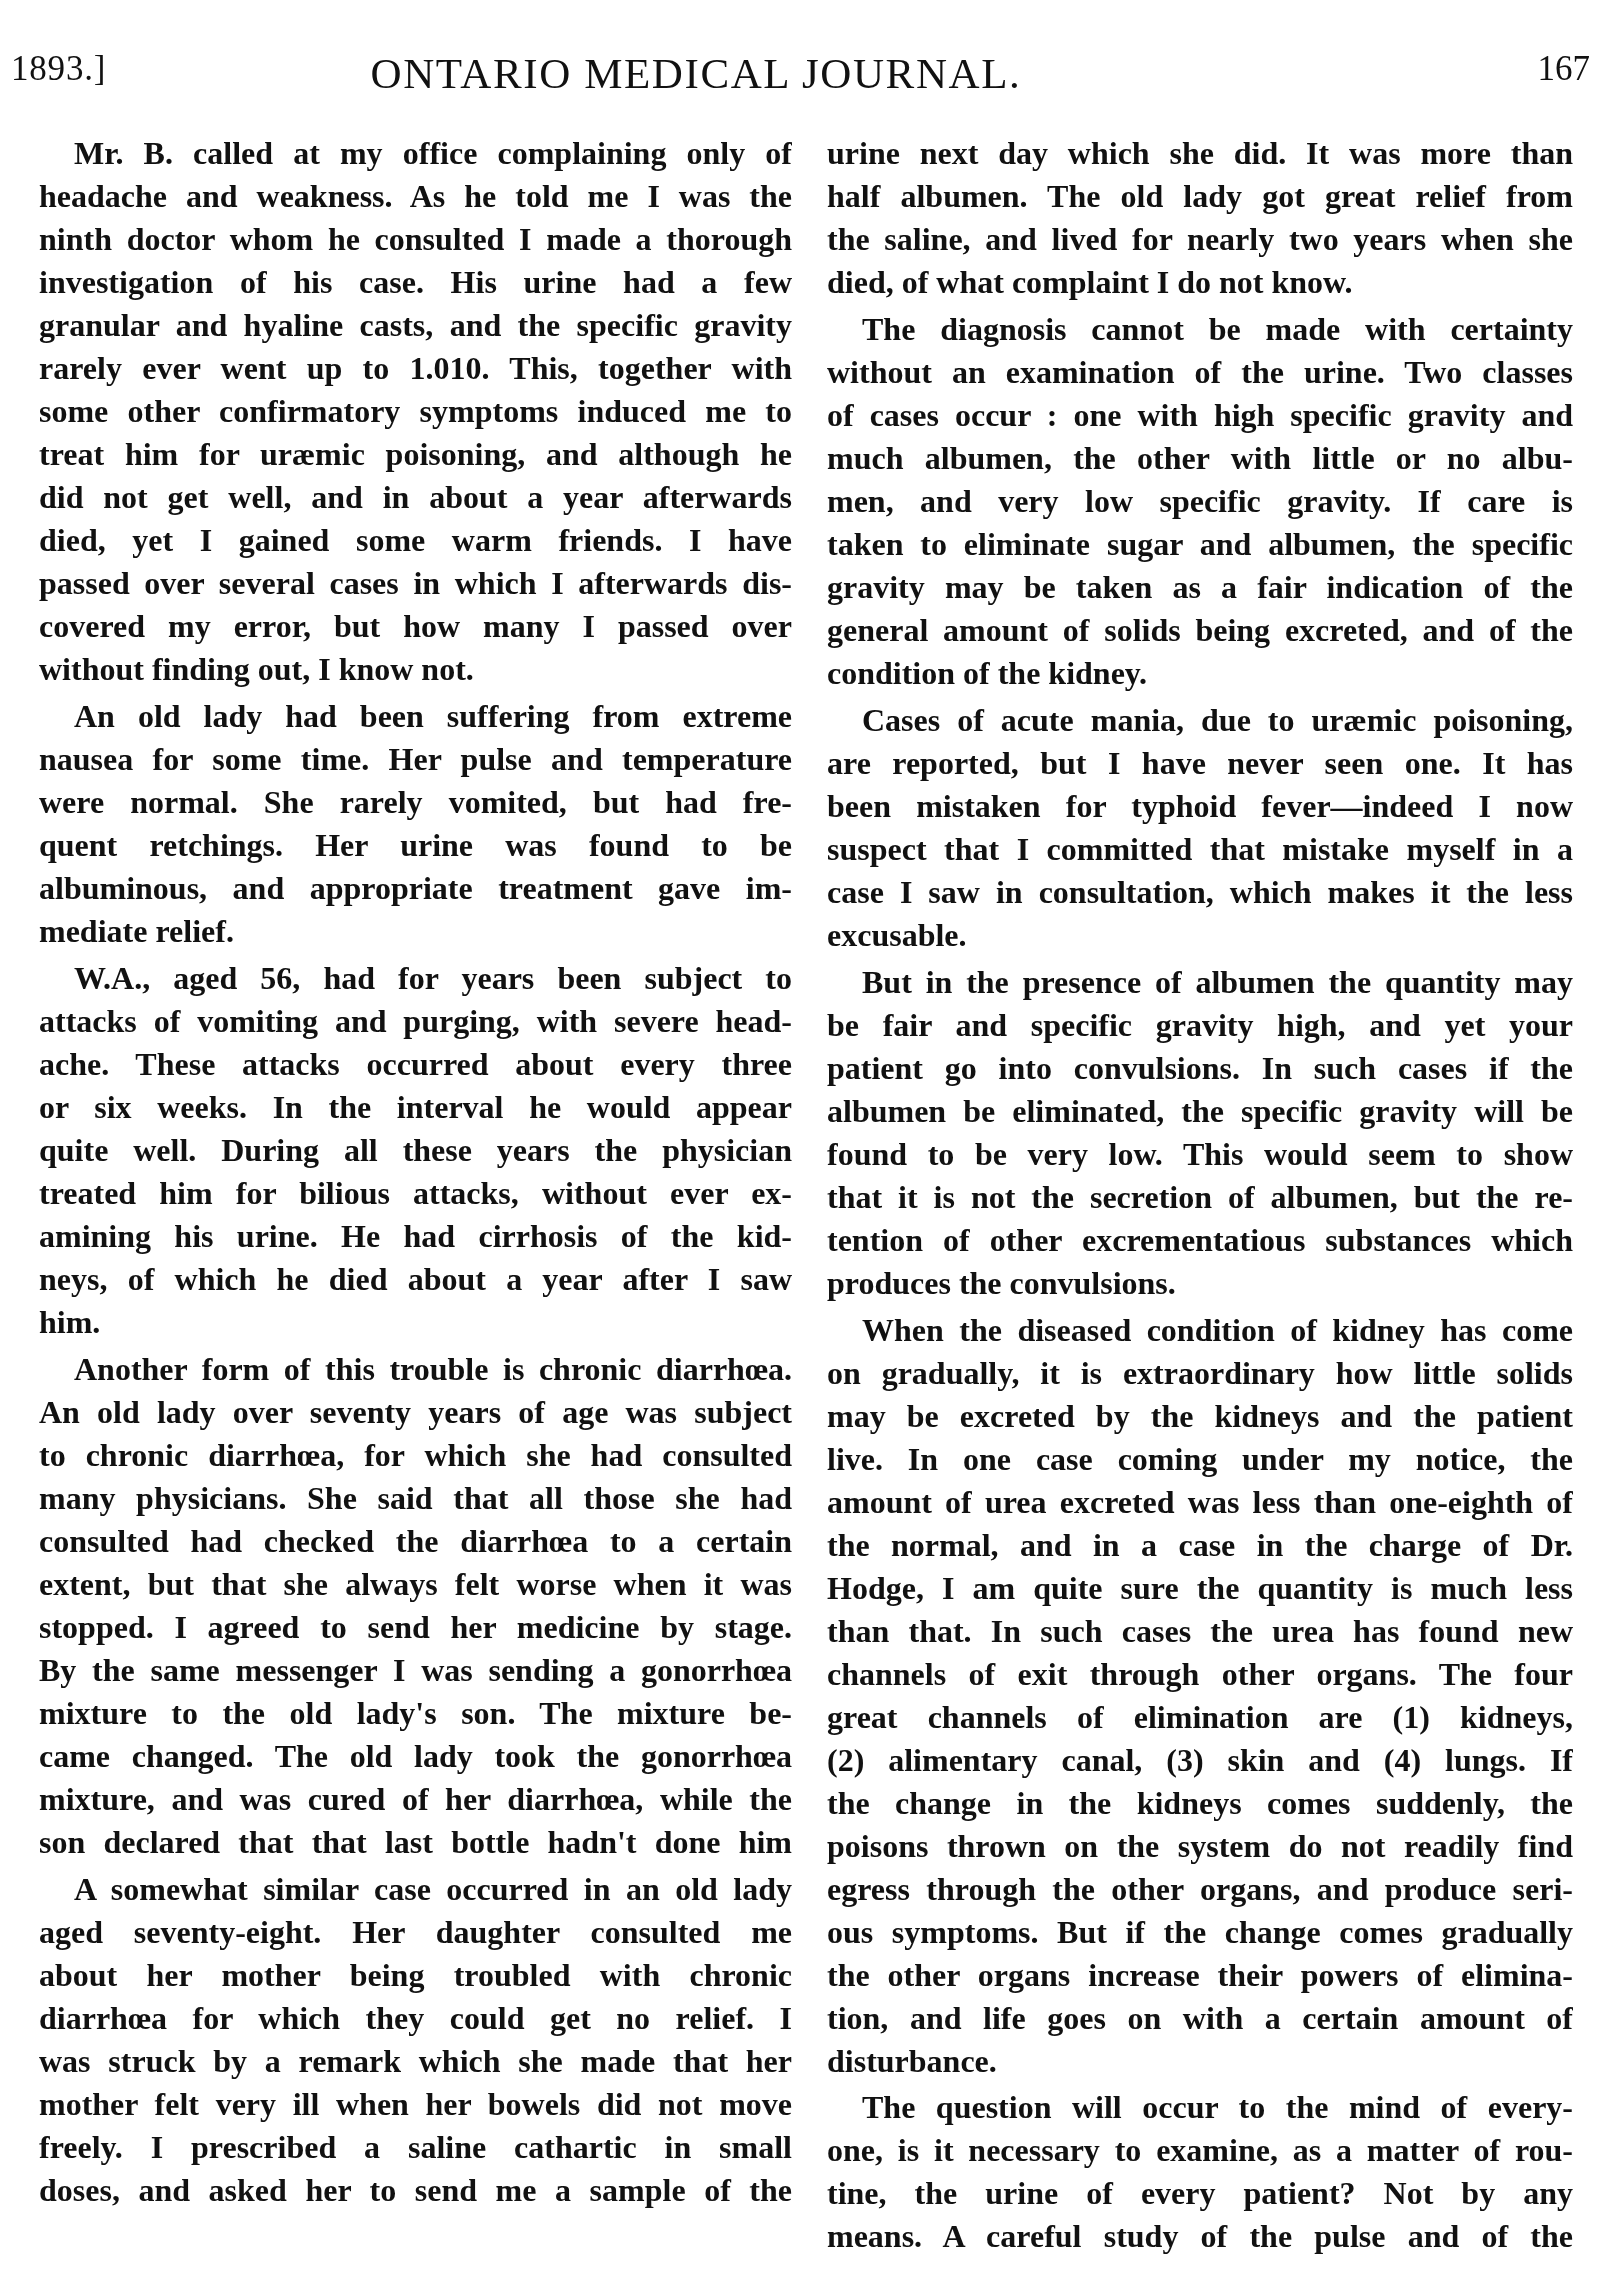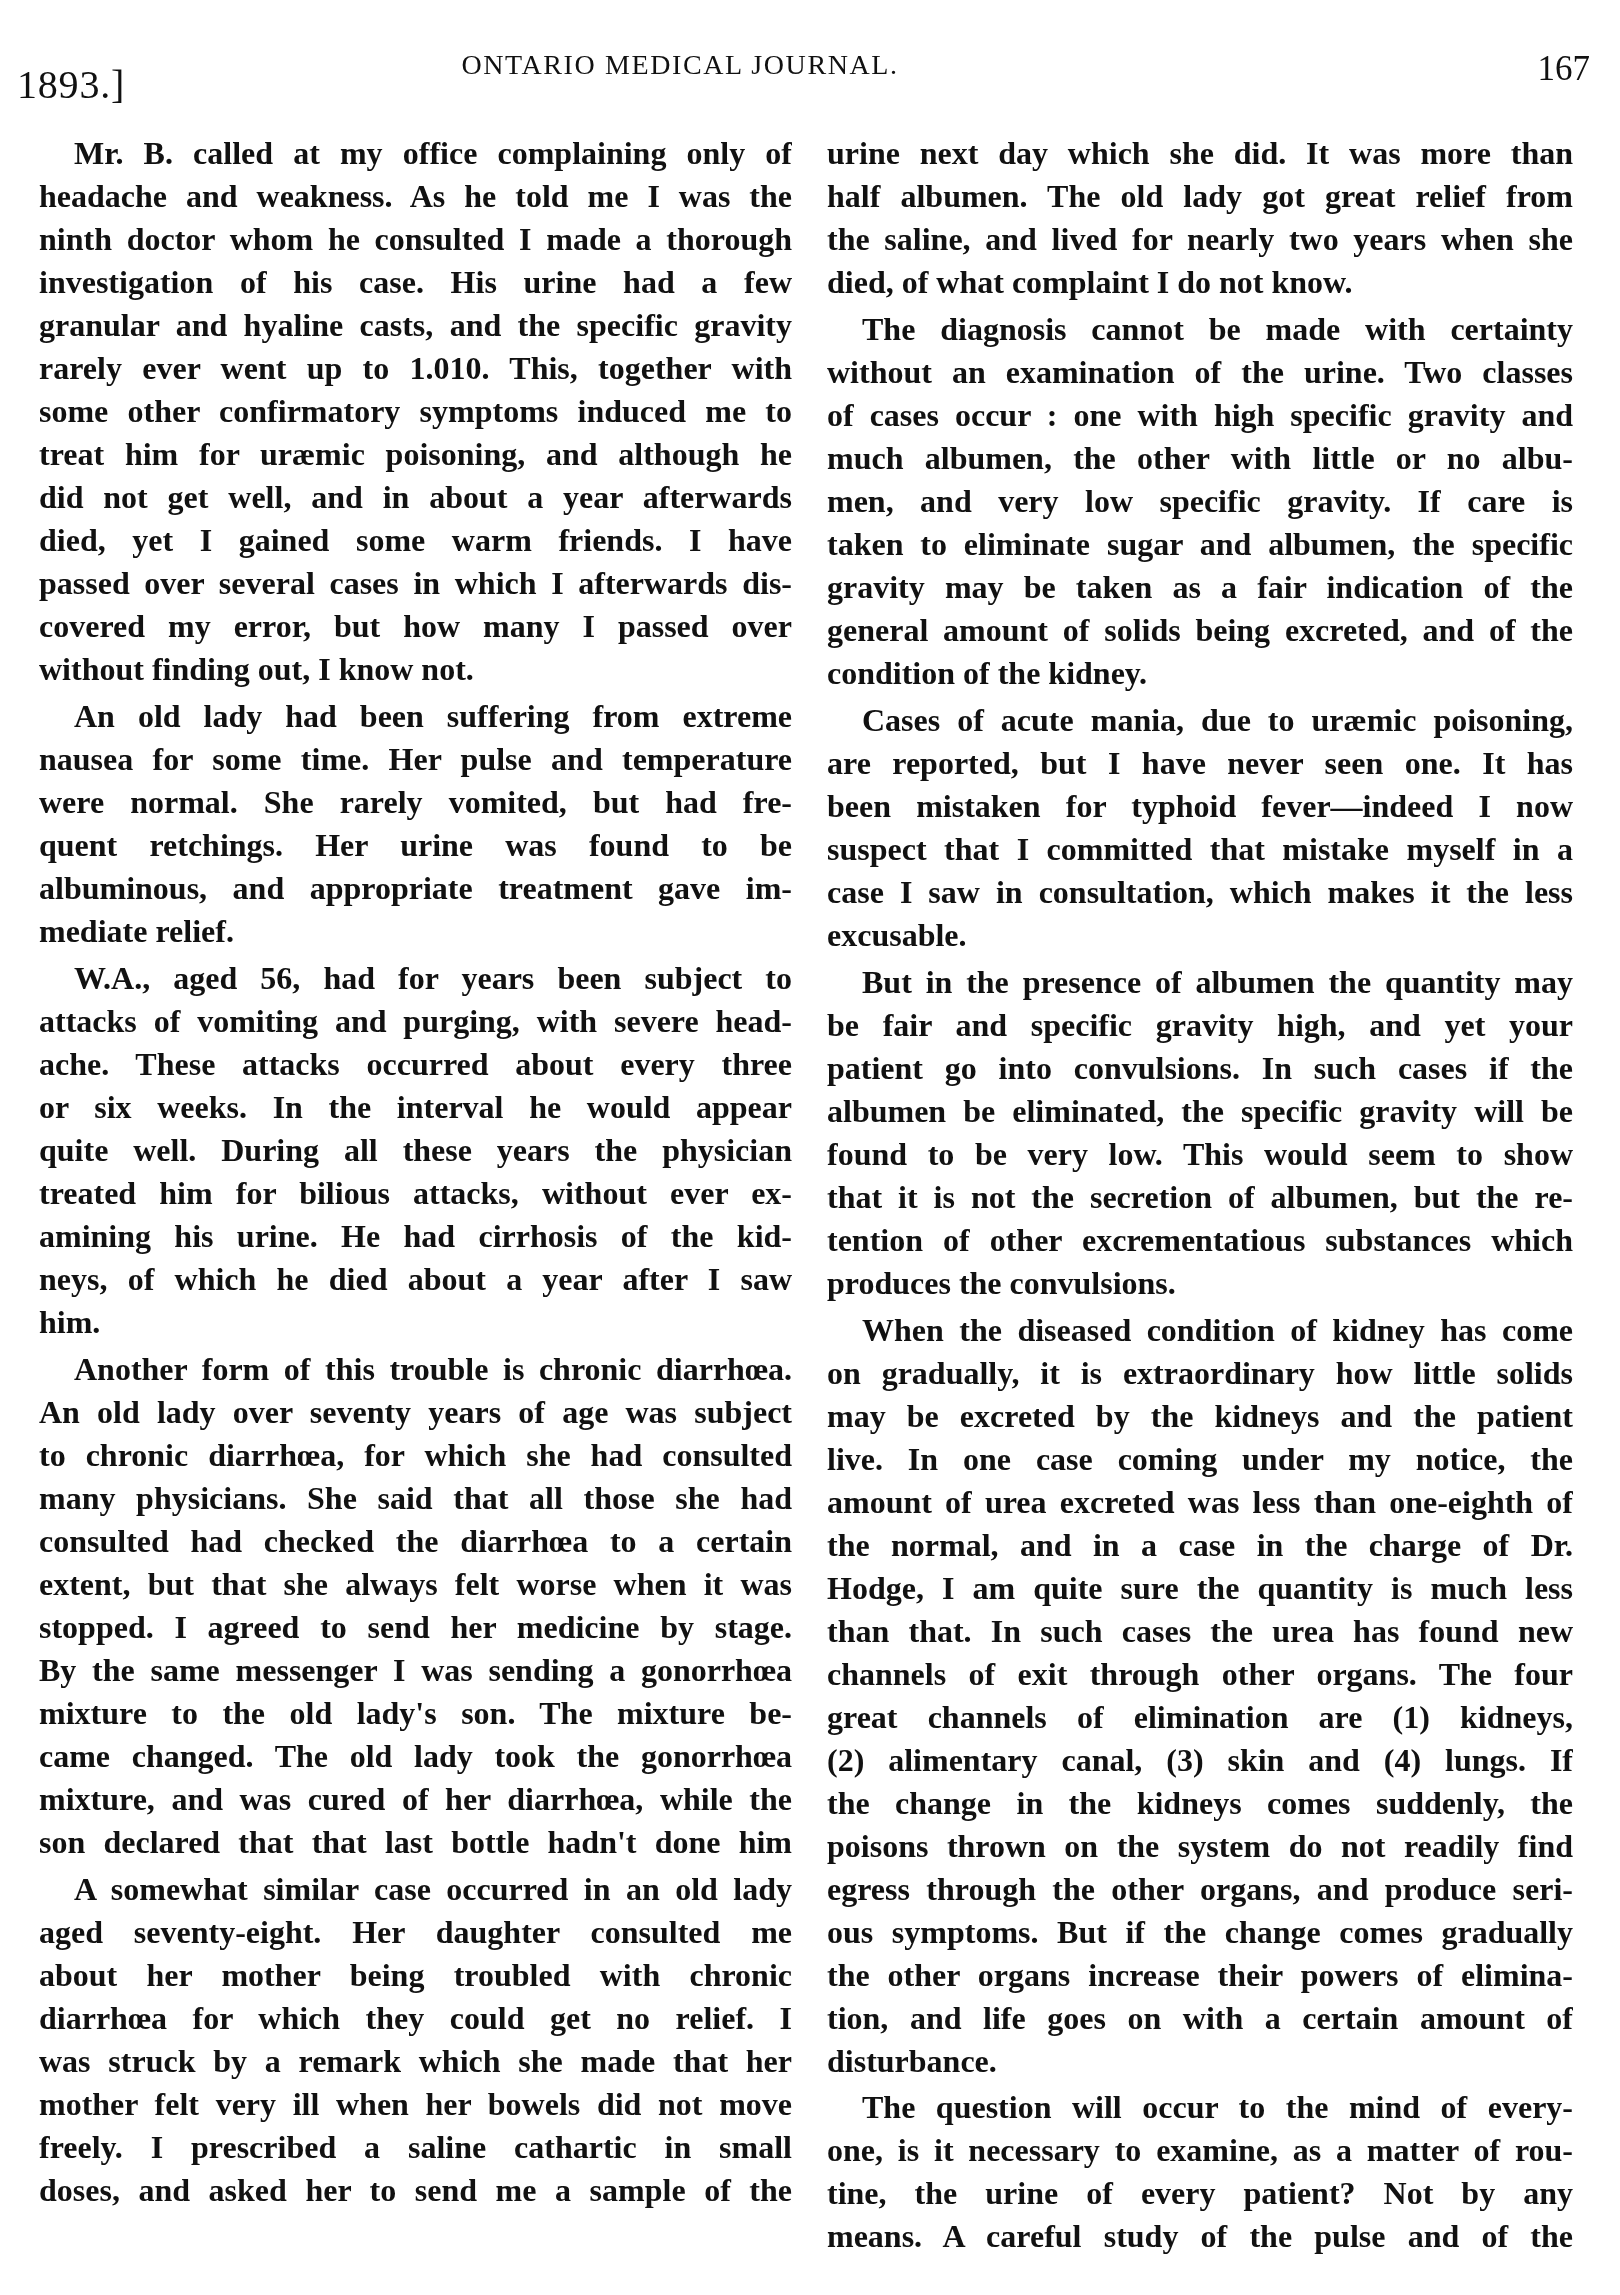--- a/index.html
+++ b/index.html
@@ -3,22 +3,22 @@
 <meta charset="utf-8">
 <style>
   html, body { margin: 0; padding: 0; background: #ffffff; }
   body {
     width: 1620px; height: 2295px; position: relative; overflow: hidden;
     font-family: "Liberation Serif", "DejaVu Serif", serif; color: #111111;
   }
   .running-head {
     position: absolute; top: 49px; left: 0; width: 1620px; height: 55px;
   }
-  .rh-year { position: absolute; left: 11px; top: 12px; font-size: 40px; letter-spacing: 0.8px; margin-left: 6px; }
-  .rh-title { position: absolute; left: 0; width: 1360px; top: 0; text-align: center; font-size: 28px; letter-spacing: 1.6px; }
+  .rh-year { position: absolute; left: 11px; top: 0; font-size: 35px; letter-spacing: 0.8px; }
+  .rh-title { position: absolute; left: 0; width: 1360px; top: 0; text-align: center; font-size: 43px; letter-spacing: 1.6px; padding-left: 16px; }
   .rh-page { position: absolute; right: 30px; top: 0; font-size: 35px; }
   .column {
     position: absolute; top: 132px; width: 753px;
     font-size: 32px; line-height: 43px; text-align: justify;
   }
   .col-left { left: 39px; }
   .col-right { left: 827px; width: 746px; }
   .line { display: block; white-space: nowrap; text-align: justify; text-align-last: justify; height: 43px; overflow: hidden; }
   .line.last { text-align-last: left; }
   .line.indent { padding-left: 35px; }

